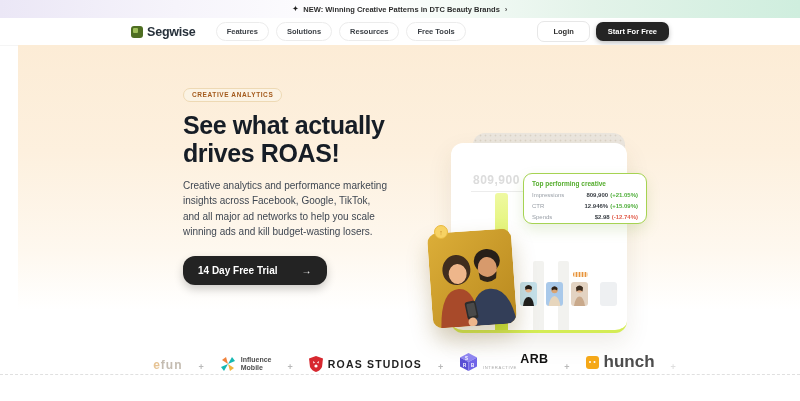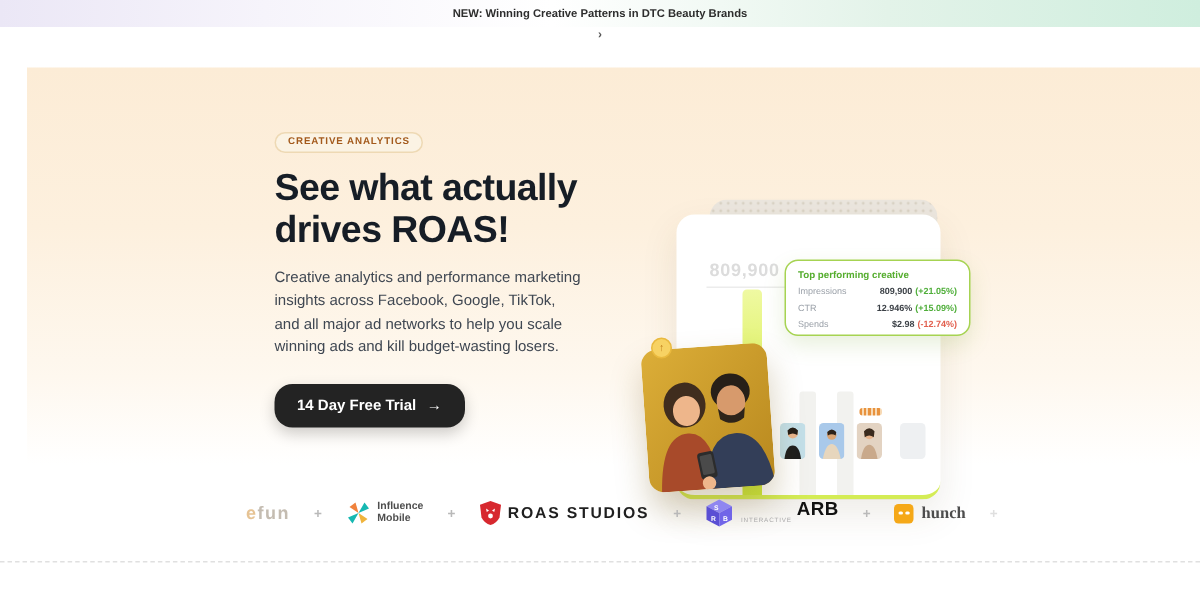--- a/index.html
+++ b/index.html
@@ -4,21 +4,21 @@
 <style>
   * { margin:0; padding:0; box-sizing:border-box; }
   html,body { width:800px; height:401px; overflow:hidden; background:#fff;
     font-family:"Liberation Sans", sans-serif; -webkit-font-smoothing:antialiased; }
   .page { position:relative; width:800px; height:401px; background:#fff; }
 
   
   .banner { position:absolute; top:0; left:0; width:800px; height:18px;
     background:linear-gradient(90deg,#ebe7f6 0%,#f6f4fb 22%,#ffffff 46%,#e3f3e9 74%,#cfeede 100%);
     display:flex; align-items:center; justify-content:center; gap:5px;
-    font-size:7.5px; font-weight:700; color:#2d2d2d; cursor:pointer;flex-direction:column; }
+    font-size:7.5px; font-weight:700; color:#2d2d2d; cursor:pointer; }
   .banner .spark { font-size:7px; color:#1f1f1f; }
   .banner .chev { color:#555; font-size:8px; }
 
   
   .nav { position:absolute; top:18px; left:0; width:800px; height:27px; background:#fff;
     display:flex; align-items:center; padding:0 131px; box-shadow:0 1px 0 rgba(0,0,0,0.04); }
   .brand { display:flex; align-items:center; gap:4px; }
   .brand-ico { width:12px; height:12px; border-radius:3px; background:#4e6e22; position:relative; }
   .brand-ico::after { content:""; position:absolute; left:2px; top:2px; width:5px; height:5px;
     background:#9ebf5a; border-radius:1px; }
@@ -35,21 +35,21 @@
   
   .hero { position:absolute; top:45px; left:18px; width:800px; height:265px;
     background:linear-gradient(180deg,#fcecd6 0%,#fdf0de 40%,#fef8ef 78%,#ffffff 100%); }
   .hero-left { position:absolute; left:165px; top:38px; width:250px; }
   .eyebrow { display:inline-block; background:#fbf3e4; border:1px solid #eed9b4;
     border-radius:9px; padding:2.5px 8px; font-size:6.5px; font-weight:800;
     letter-spacing:0.6px; color:#a35a1c; }
   .h1 { margin-top:9px; font-size:25px; line-height:1.12; font-weight:800; color:#161d26;
     letter-spacing:-0.4px; white-space:pre-line; }
   .lede { margin-top:11px; font-size:10px; line-height:1.55; color:#3f4752; white-space:pre-line; }
-  .trial-btn { margin-top:16px; display:inline-flex; align-items:center; gap:7px;
+  .trial-btn { margin-top:16px; display:inline-flex; align-items:center; gap:24px;
     background:#232323; color:#fff; border:none; border-radius:12px; padding:9px 15px;
     font-size:10px; font-weight:700; cursor:pointer; box-shadow:0 4px 10px rgba(0,0,0,.2); }
 
   
   .graphic { position:absolute; left:400px; top:82px; width:250px; height:218px; }
   .tan-bg { position:absolute; left:55px; top:6px; width:152px; height:200px; border-radius:12px;
     background-color:#ebe6de;
     background-image:radial-gradient(#d9d2c4 0.8px, transparent 1.1px);
     background-size:5px 5px; }
   .dash-card { position:absolute; left:33px; top:16px; width:176px; height:190px;
@@ -95,50 +95,66 @@
 
   .photo-card { position:absolute; left:12px; top:104px; width:84px; height:95px;
     border-radius:10px; overflow:hidden; transform:rotate(-4deg);
     box-shadow:0 12px 22px rgba(120,90,20,.28); }
   .badge { position:absolute; left:16px; top:98px; width:14px; height:14px; border-radius:50%;
     background:#f7d263; border:1px solid #e9b93e; display:flex; align-items:center;
     justify-content:center; font-size:7px; font-weight:800; color:#c07f1d; z-index:5; }
 
   
   .logos { position:absolute; top:312px; left:0; width:800px; height:60px;
-    display:flex; align-items:center; justify-content:center; gap:16px; background:transparent;padding-left:29px; }
+    display:flex; align-items:flex-end; justify-content:center; gap:16px; background:transparent;padding-left:29px; }
   .logo-item { display:flex; align-items:center; gap:5px; }
   .plus { font-size:9px; font-weight:700; color:#b9b9b9; }
   .plus.faint { opacity:.45; }
   .efun-word { font-size:12px; font-weight:800; letter-spacing:1px; color:#c4bcb1; }
   .efun-word::first-letter { color:#e6c394; }
   .infl-label { font-size:7px; font-weight:700; color:#4e4e4e; white-space:pre-line; line-height:1.15; }
   .lion-word { font-size:10.5px; font-weight:800; letter-spacing:1.2px; color:#1f1f1f; }
   .arb-stack { line-height:1; }
   .arb-word { font-size:12.5px; font-weight:900; color:#111; letter-spacing:.3px;margin-left:37px; }
   .arb-sub { font-size:6px; color:#a9a9a9; letter-spacing:.8px; transform:scale(.7);
     transform-origin:left top; }
-  .hunch-word { font-size:11px; font-weight:800; color:#4d4d4d;font-family:Liberation Serif, serif; }
+  .hunch-word { font-size:17px; font-weight:800; color:#4d4d4d; }
   .hunch-ico { width:13px; height:13px; border-radius:3px; background:#f5a818; position:relative; }
   .hunch-ico::after { content:""; position:absolute; left:3px; top:5px; width:2.5px; height:2.5px;
     border-radius:50%; background:#fff; box-shadow:4.5px 0 0 #fff; }
 
   .dashed-rule { position:absolute; top:374px; left:0; width:800px; border-top:1px dashed #e0e0e0; }
 </style>
 </head>
 <body>
 
 <div class="page">
 
   <div class="banner">
     <span class="spark">✦</span>
     <span>NEW:  Winning Creative Patterns in DTC Beauty Brands</span>
     <span class="chev">›</span>
   </div>
 
+  <div class="nav">
+    <div class="brand">
+      <span class="brand-ico"></span>
+      <span class="brand-name">Segwise</span>
+    </div>
+    <div class="menu">
+      <button class="pill">Features</button>
+      <button class="pill">Solutions</button>
+      <button class="pill">Resources</button>
+      <button class="pill">Free Tools</button>
+    </div>
+    <div class="nav-right">
+      <button class="login-btn">Login</button>
+      <button class="cta-dark">Start For Free</button>
+    </div>
+  </div>
 
   <div class="hero">
     <div class="hero-left">
       <span class="eyebrow">CREATIVE ANALYTICS</span>
       <div class="h1">See what actually
 drives ROAS!</div>
       <div class="lede">Creative analytics and performance marketing
 insights across Facebook, Google, TikTok,
 and all major ad networks to help you scale
 winning ads and kill budget-wasting losers.</div>

